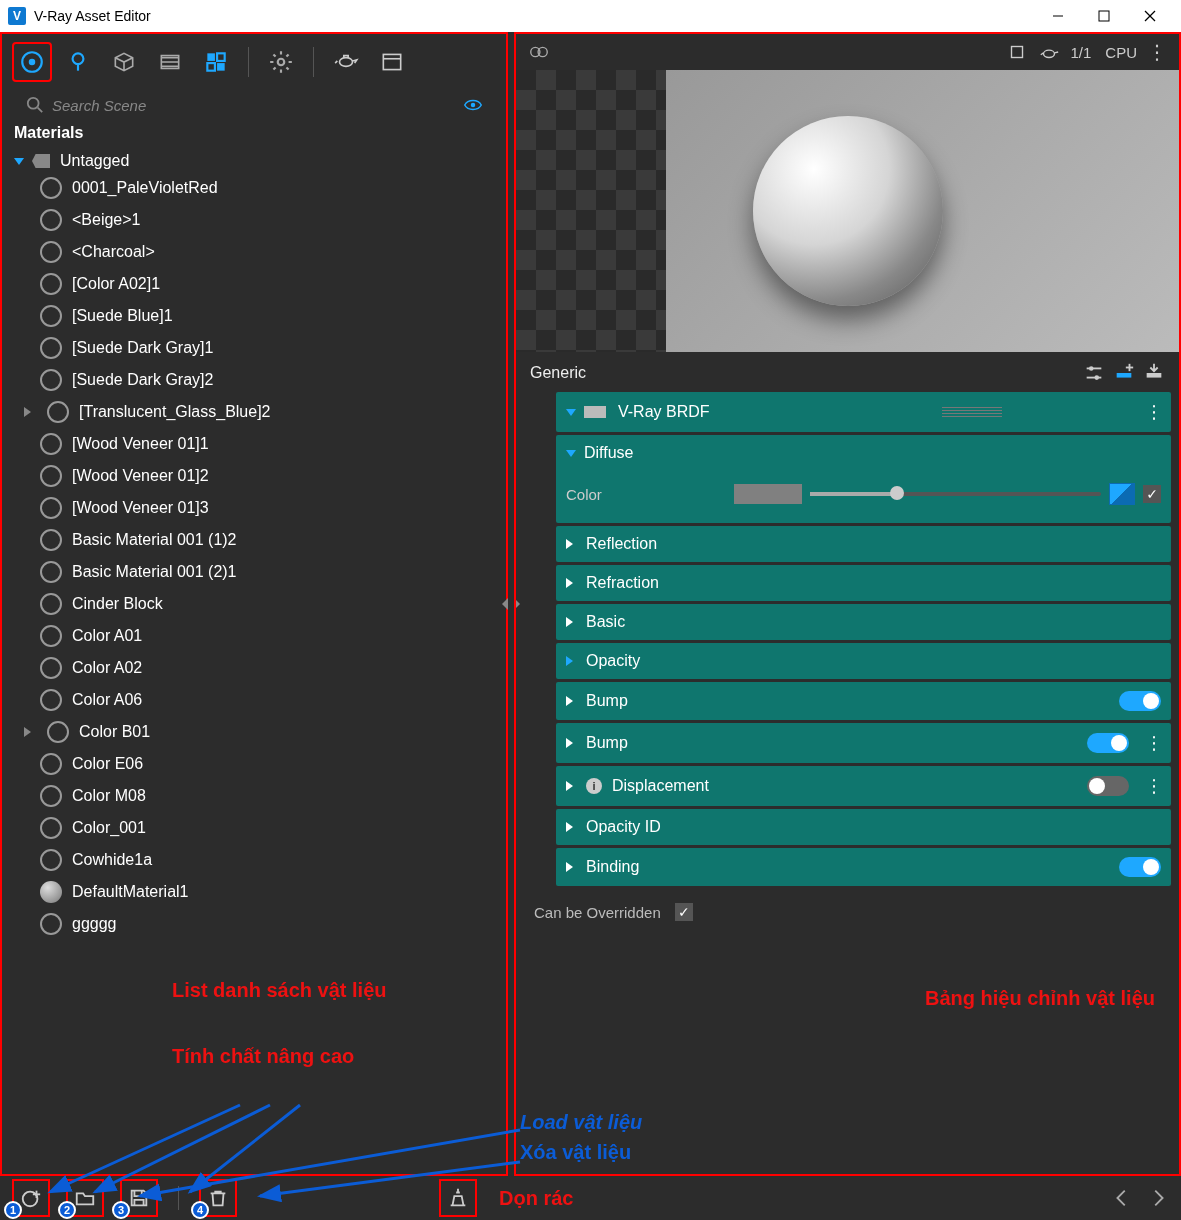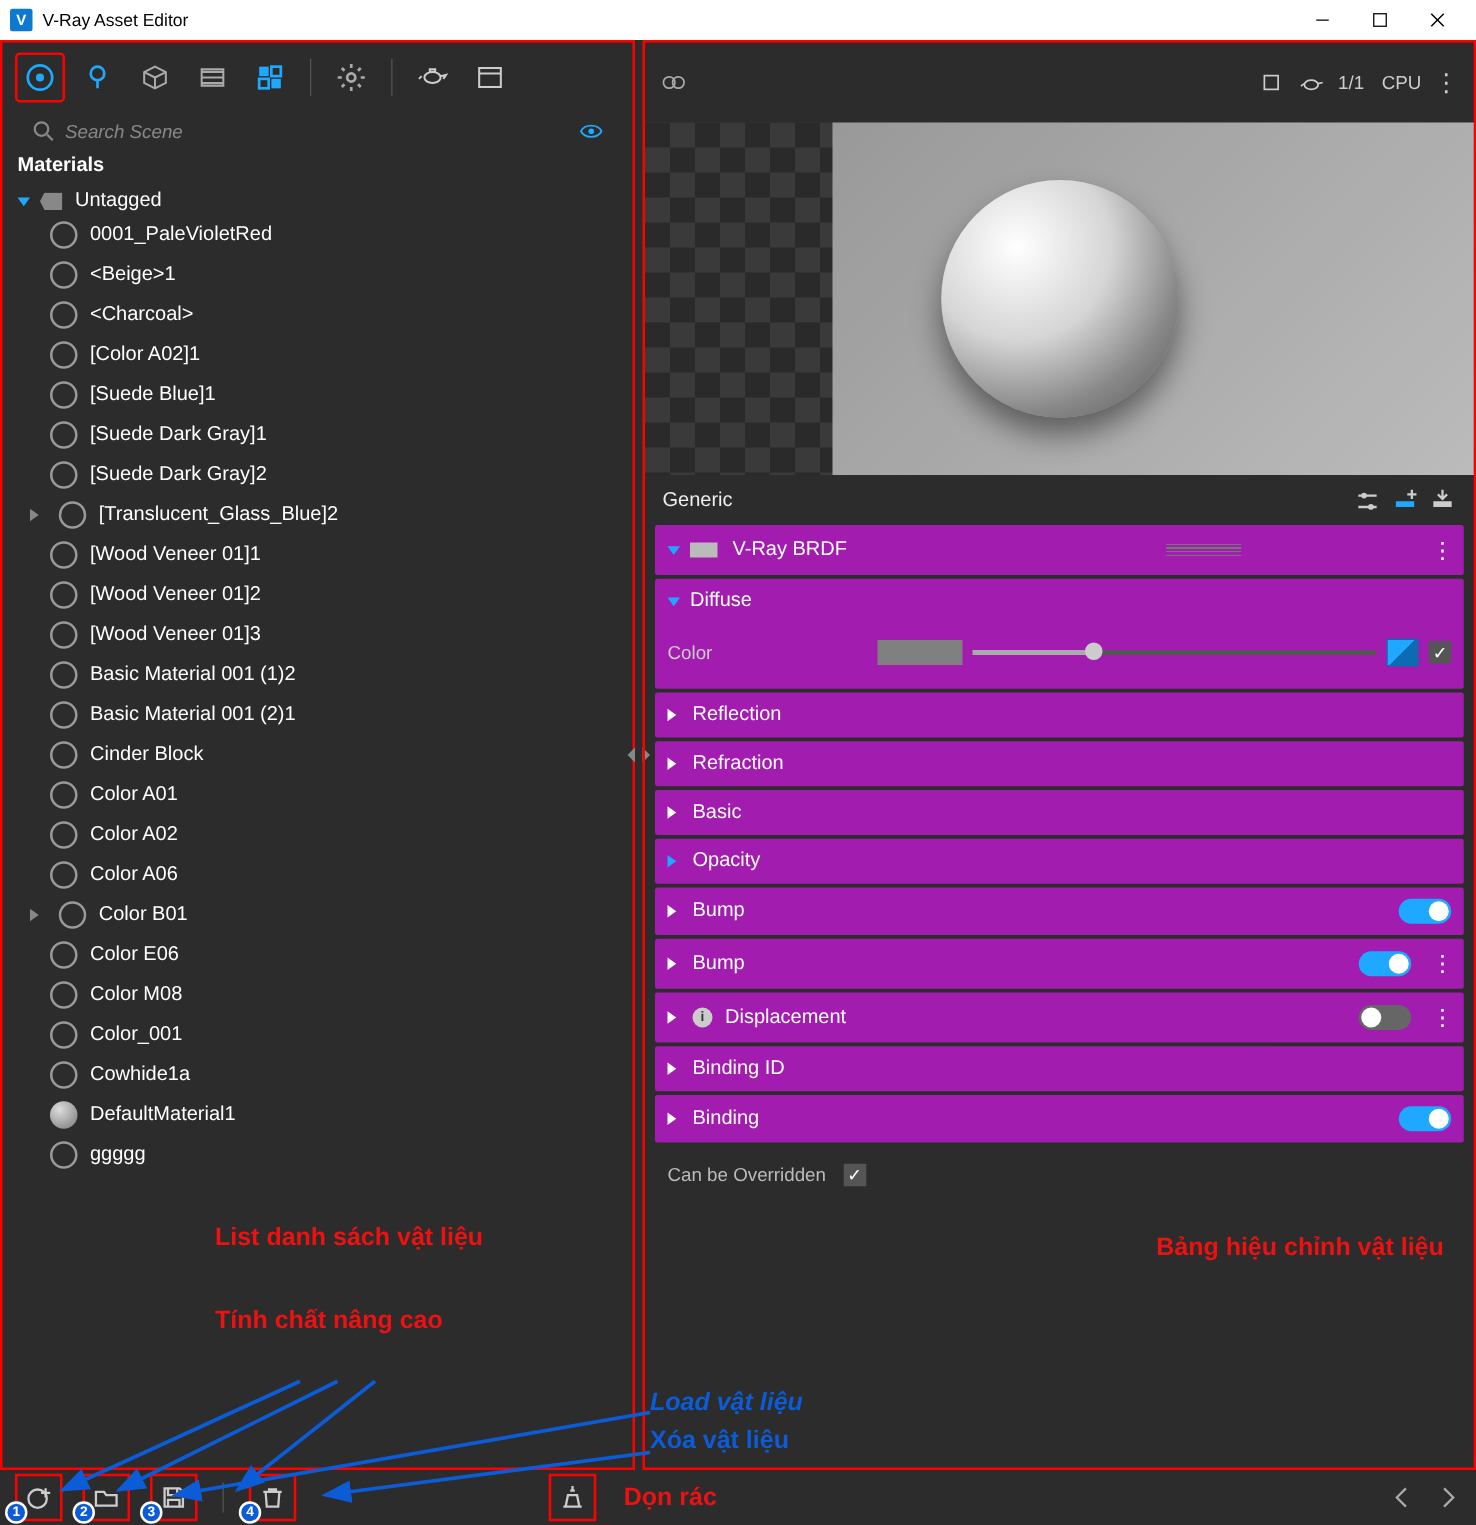--- a/index.html
+++ b/index.html
@@ -28,35 +28,35 @@
 .mat-list { flex:1; overflow:hidden; padding:0 6px; font-size:15px; }
 .cat-row { display:flex; align-items:center; gap:6px; padding:2px 6px; }
 .caret { width:0; height:0; border-left:5px solid transparent; border-right:5px solid transparent; border-top:7px solid #1ea8ff; margin-right:2px; }
 .tag-icon { width:18px; height:14px; background:#888; clip-path:polygon(0 50%,20% 0,100% 0,100% 100%,20% 100%); margin-right:4px; }
 .cat-label { color:#fff; font-weight:500; font-size:16px; }
 .mat-item { display:flex; align-items:center; gap:10px; padding:5px 0 5px 32px; color:#fff; font-size:16px; }
 .mat-circle { width:22px; height:22px; border:2px solid #999; border-radius:50%; }
 .cat-caret-right { width:0; height:0; border-top:5px solid transparent; border-bottom:5px solid transparent; border-left:7px solid #888; }
 
 .right-panel { flex:1; display:flex; flex-direction:column; border:2px solid red; position:relative; }
-.preview-toolbar { height:64px; display:flex; align-items:center; padding:0 12px; gap:10px; }
+.preview-toolbar { height:36px; display:flex; align-items:center; padding:0 12px; gap:10px; }
 .preview-toolbar .spacer { flex:1; }
 .ptb-item { color:#ccc; font-size:15px; }
 .ptb-icon { width:22px; height:22px; }
 
 .preview-area { height:282px; position:relative; background-image:repeating-conic-gradient(#3a3a3a 0 25%,#2a2a2a 0 50%); background-size:40px 40px; display:flex; align-items:center; justify-content:center; }
 .preview-wall { position:absolute; top:0; left:150px; bottom:0; right:0; background:linear-gradient(135deg,#999,#bbb); }
 .preview-sphere { width:190px; height:190px; border-radius:50%; background:radial-gradient(circle at 32% 28%,#fff,#d5d5d5 40%,#888 70%,#555); position:relative; z-index:2; box-shadow:0 14px 24px rgba(0,0,0,.45); }
 
 .param-scroll { flex:1; overflow-y:auto; padding:6px 8px 12px; font-size:16px; }
 .param-header { display:flex; align-items:center; padding:4px 6px 8px; color:#eee; font-size:16px; gap:8px; }
 .param-header .spacer { flex:1; }
 .header-icon { width:22px; height:22px; }
 
-.collapsible { background:#a21caf; border-radius:2px; margin-bottom:3px; }
+.collapsible { background:#0f766e; border-radius:2px; margin-bottom:3px;margin-left:32px; }
 .coll-head { display:flex; align-items:center; padding:9px 10px; gap:8px; cursor:pointer; }
 .coll-head .tri { width:0;height:0;border-left:5px solid transparent;border-right:5px solid transparent;border-top:7px solid #fff; }
 .coll-head.closed .tri { border-top:5px solid transparent;border-bottom:5px solid transparent;border-left:7px solid #fff; }
 .coll-head.closed .tri.blue { border-left-color:#1ea8ff; }
 .coll-head .trid { width:0;height:0;border-left:5px solid transparent;border-right:5px solid transparent;border-top:7px solid #1ea8ff; }
 .coll-title { flex:1; color:#fff; font-size:16px; }
 .coll-head .dots { color:#fff; font-size:18px; letter-spacing:-2px; }
 .brdf-chip { width:22px; height:12px; background:#bbb; margin-right:4px; }
 .brdf-lines { width:60px; height:10px; background:repeating-linear-gradient(180deg,#777 0 1px,transparent 1px 3px); }
 
@@ -431,21 +431,21 @@
               <span class="coll-title">Displacement</span>
               <span class="toggle off">
                 <span class="knob"></span>
               </span>
               <span class="dots" style="margin-left:8px;">⋮</span>
             </div>
           </div>
           <div class="collapsible">
             <div class="coll-head closed">
               <span class="tri"></span>
-              <span class="coll-title">Binding ID</span>
+              <span class="coll-title">Opacity ID</span>
             </div>
           </div>
           <div class="collapsible">
             <div class="coll-head closed">
               <span class="tri"></span>
               <span class="coll-title">Binding</span>
               <span class="toggle">
                 <span class="knob"></span>
               </span>
             </div>

